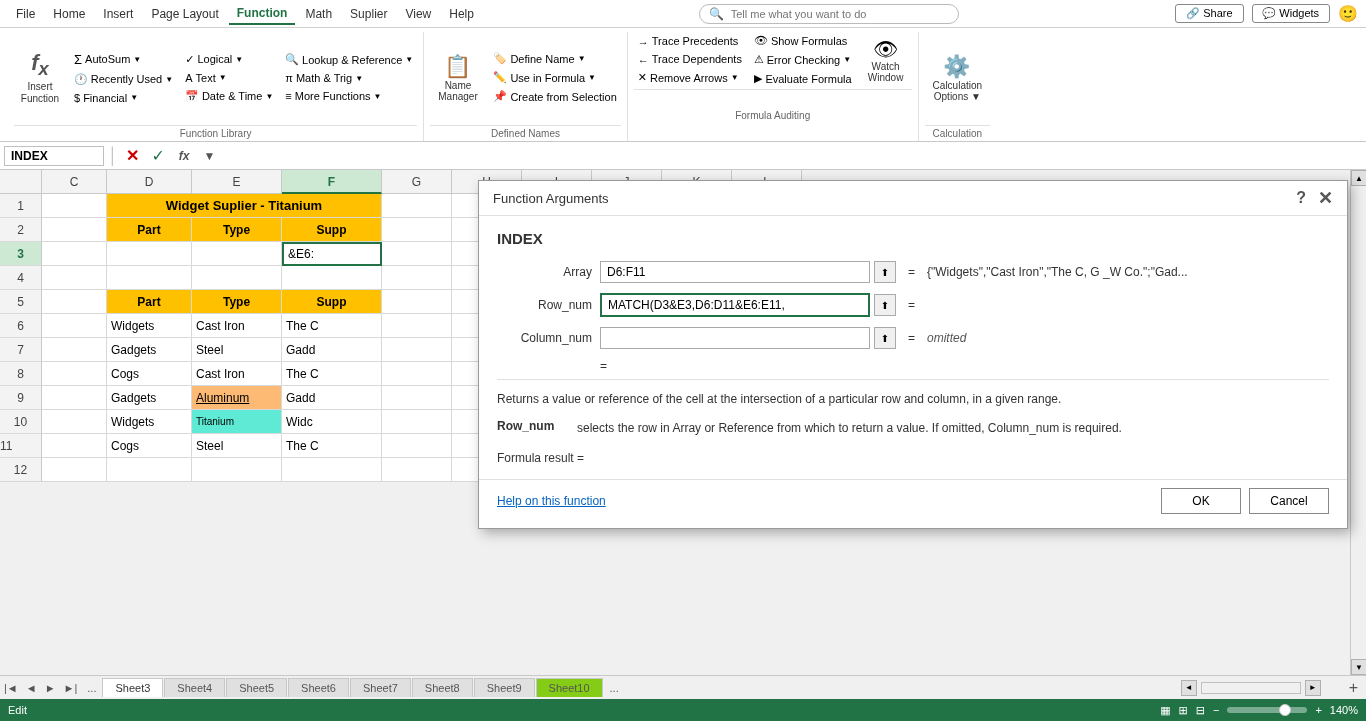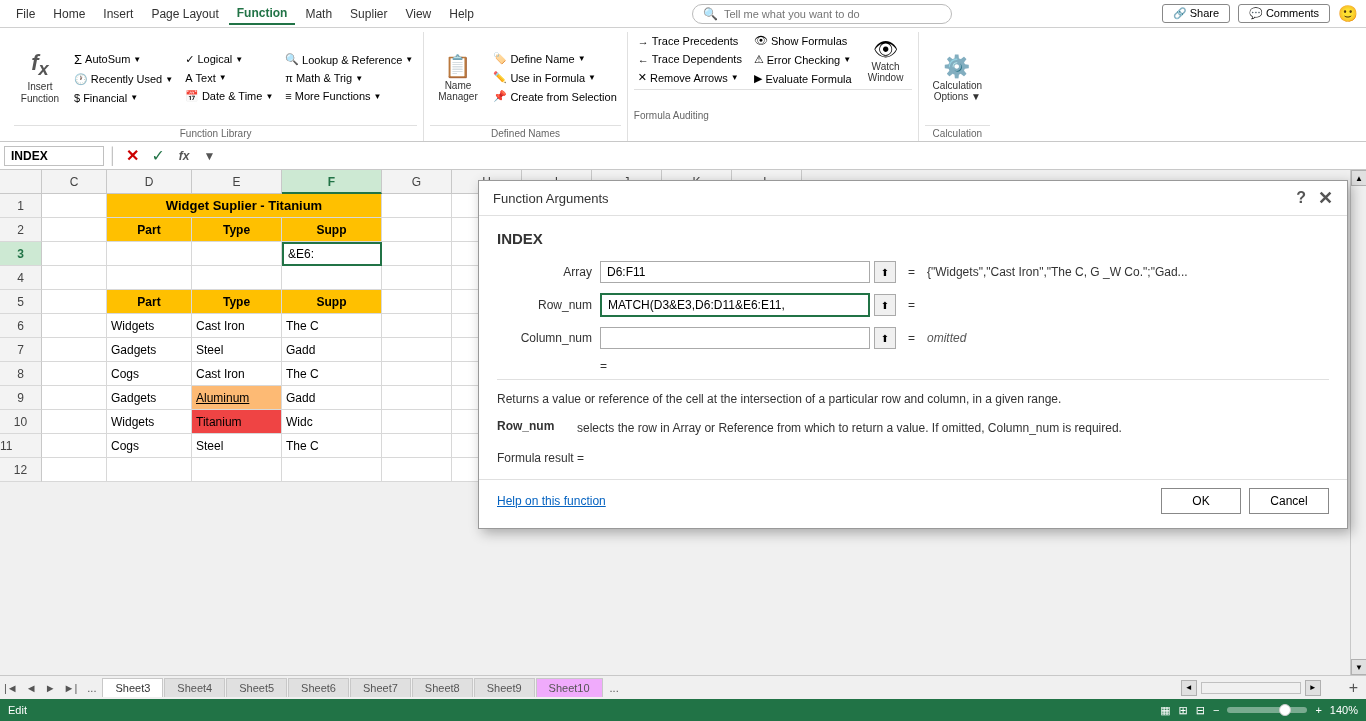--- a/index.html
+++ b/index.html
@@ -21,21 +21,21 @@
     <span style="padding:3px 8px; font-size:12px; color:#333; cursor:pointer; border-radius:2px;">View</span>
     <span style="padding:3px 8px; font-size:12px; color:#333; cursor:pointer; border-radius:2px;">Help</span>
     <div style="flex:1; display:flex; align-items:center; justify-content:center;">
       <div style="display:flex; align-items:center; border:1px solid #bbb; border-radius:16px; padding:2px 10px; max-width:260px; width:100%; background:white; gap:6px;">
         <span style="font-size:12px; color:#555;">🔍</span>
         <input style="border: none; outline: none; font-size: 11px; color: rgb(85, 85, 85); width: 100%;" placeholder="Tell me what you want to do">
       </div>
     </div>
     <div style="display:flex; align-items:center; gap:8px;">
       <button style="padding:2px 10px; font-size:11px; border:1px solid #888; border-radius:3px; background:white; cursor:pointer;">🔗 Share</button>
-      <button style="padding:2px 10px; font-size:11px; border:1px solid #888; border-radius:3px; background:white; cursor:pointer;">💬 Comments</button>
+      <button style="padding:2px 10px; font-size:11px; border:1px solid #888; border-radius:3px; background:white; cursor:pointer;">💬 Widgets</button>
       <span style="font-size:16px;">🙂</span>
     </div>
   </div>
 
   <div style="background:white; border-bottom:1px solid #c8c8c8;">
 
     <div style="display:flex; padding:4px 8px 0; background:white; min-height:88px; align-items:stretch;">
 
       <div style="display:flex; border-right:1px solid #e0e0e0; padding:0 6px; flex-direction:column;">
         <div style="display:flex; flex:1; align-items:center; gap:4px;">
@@ -154,21 +154,21 @@
             <div style="display:flex; align-items:center; gap:3px; padding:2px 4px; cursor:pointer; border-radius:2px; white-space:nowrap; font-size:11px;">
               <span>▶</span> 
                 <span>Evaluate Formula</span>
             </div>
           </div>
           <div style="display:flex; flex-direction:column; align-items:center; padding:4px 6px; cursor:pointer; min-width:52px; border-radius:3px;">
             <span style="font-size:20px;">👁</span>
             <span style="font-size:10px; color:#333; text-align:center;">Watch<br>Window</span>
           </div>
         </div>
-        <div style="font-size:10px; color:#666; text-align:left; border-top:1px solid #e0e0e0; padding:20px 0; margin-top:2px;">Formula Auditing</div>
+        <div style="font-size:10px; color:#666; text-align:center; border-top:1px solid #e0e0e0; padding:20px 0; margin-top:2px;">Formula Auditing</div>
       </div>
 
       <div style="display:flex; flex-direction:column; padding:0 6px;">
         <div style="display:flex; flex:1; align-items:center;">
           <div style="display:flex; flex-direction:column; align-items:center; padding:4px 8px; cursor:pointer; min-width:52px; border-radius:3px;">
             <span style="font-size:22px;">⚙️</span>
             <span style="font-size:10px; color:#333; text-align:center;">Calculation<br>Options ▼</span>
           </div>
         </div>
         <div style="font-size:10px; color:#666; text-align:center; border-top:1px solid #e0e0e0; padding:2px 0; margin-top:2px;">Calculation</div>
@@ -320,21 +320,21 @@
           <div style="width: 70px; min-width: 70px; height: 24px; border-right: 1px solid rgb(216, 216, 216); border-bottom: 1px solid rgb(216, 216, 216); background: white; padding: 0px 4px; font-size: 12px; overflow: hidden; white-space: nowrap; display: flex; align-items: center;"></div>
           <div style="width: 70px; min-width: 70px; height: 24px; border-right: 1px solid rgb(216, 216, 216); border-bottom: 1px solid rgb(216, 216, 216); background: white; padding: 0px 4px; font-size: 12px; overflow: hidden; white-space: nowrap; display: flex; align-items: center;"></div>
           <div style="width: 70px; min-width: 70px; height: 24px; border-right: 1px solid rgb(216, 216, 216); border-bottom: 1px solid rgb(216, 216, 216); background: white; padding: 0px 4px; font-size: 12px; overflow: hidden; white-space: nowrap; display: flex; align-items: center;"></div>
           <div style="width: 70px; min-width: 70px; height: 24px; border-right: 1px solid rgb(216, 216, 216); border-bottom: 1px solid rgb(216, 216, 216); background: white; padding: 0px 4px; font-size: 12px; overflow: hidden; white-space: nowrap; display: flex; align-items: center;"></div>
           <div style="width: 70px; min-width: 70px; height: 24px; border-right: 1px solid rgb(216, 216, 216); border-bottom: 1px solid rgb(216, 216, 216); background: white; padding: 0px 4px; font-size: 12px; overflow: hidden; white-space: nowrap; display: flex; align-items: center;"></div>
         </div>
         <div style="display: flex;">
           <div style="width: 42px; min-width: 42px; height: 24px; background: rgb(243, 243, 243); border-right: 1px solid rgb(200, 200, 200); border-bottom: 1px solid rgb(216, 216, 216); text-align: center; font-size: 12px; color: rgb(68, 68, 68); line-height: 24px;">10</div>
           <div style="width: 65px; min-width: 65px; height: 24px; border-right: 1px solid rgb(216, 216, 216); border-bottom: 1px solid rgb(216, 216, 216); background: white; padding: 0px 4px; font-size: 12px; overflow: hidden; white-space: nowrap; display: flex; align-items: center;"></div>
           <div style="width: 85px; min-width: 85px; height: 24px; border-right: 1px solid rgb(216, 216, 216); border-bottom: 1px solid rgb(216, 216, 216); background: white; padding: 0px 4px; font-size: 12px; overflow: hidden; white-space: nowrap; display: flex; align-items: center;">Widgets</div>
-          <div style="width: 90px; min-width: 90px; height: 24px; border-right: 1px solid rgb(216, 216, 216); border-bottom: 1px solid rgb(216, 216, 216); background: #ef4444; padding: 0px 4px; font-size: 12px; overflow: hidden; white-space: nowrap; display: flex; align-items: center;">Titanium</div>
+          <div style="width: 90px; min-width: 90px; height: 24px; border-right: 1px solid rgb(216, 216, 216); border-bottom: 1px solid rgb(216, 216, 216); background: #5eead4; padding: 0px 4px; font-size: 10px; overflow: hidden; white-space: nowrap; display: flex; align-items: center;">Titanium</div>
           <div style="width: 100px; min-width: 100px; height: 24px; border-right: 1px solid rgb(216, 216, 216); border-bottom: 1px solid rgb(216, 216, 216); background: white; padding: 0px 4px; font-size: 12px; overflow: hidden; white-space: nowrap; display: flex; align-items: center;">Widc</div>
           <div style="width: 70px; min-width: 70px; height: 24px; border-right: 1px solid rgb(216, 216, 216); border-bottom: 1px solid rgb(216, 216, 216); background: white; padding: 0px 4px; font-size: 12px; overflow: hidden; white-space: nowrap; display: flex; align-items: center;"></div>
           <div style="width: 70px; min-width: 70px; height: 24px; border-right: 1px solid rgb(216, 216, 216); border-bottom: 1px solid rgb(216, 216, 216); background: white; padding: 0px 4px; font-size: 12px; overflow: hidden; white-space: nowrap; display: flex; align-items: center;"></div>
           <div style="width: 70px; min-width: 70px; height: 24px; border-right: 1px solid rgb(216, 216, 216); border-bottom: 1px solid rgb(216, 216, 216); background: white; padding: 0px 4px; font-size: 12px; overflow: hidden; white-space: nowrap; display: flex; align-items: center;"></div>
           <div style="width: 70px; min-width: 70px; height: 24px; border-right: 1px solid rgb(216, 216, 216); border-bottom: 1px solid rgb(216, 216, 216); background: white; padding: 0px 4px; font-size: 12px; overflow: hidden; white-space: nowrap; display: flex; align-items: center;"></div>
           <div style="width: 70px; min-width: 70px; height: 24px; border-right: 1px solid rgb(216, 216, 216); border-bottom: 1px solid rgb(216, 216, 216); background: white; padding: 0px 4px; font-size: 12px; overflow: hidden; white-space: nowrap; display: flex; align-items: center;"></div>
           <div style="width: 70px; min-width: 70px; height: 24px; border-right: 1px solid rgb(216, 216, 216); border-bottom: 1px solid rgb(216, 216, 216); background: white; padding: 0px 4px; font-size: 12px; overflow: hidden; white-space: nowrap; display: flex; align-items: center;"></div>
         </div>
         <div style="display: flex;">
           <div style="width: 42px; min-width: 42px; height: 24px; background: rgb(243, 243, 243); border-right: 1px solid rgb(200, 200, 200); border-bottom: 1px solid rgb(216, 216, 216); text-align: left; font-size: 12px; color: rgb(68, 68, 68); line-height: 24px;">11</div>
@@ -445,21 +445,21 @@
     <div style="padding:0 4px; cursor:pointer; font-size:11px; color:#555;">►</div>
     <div style="padding:0 4px; cursor:pointer; font-size:11px; color:#555;">►|</div>
     <div style="padding:0 6px; font-size:11px; color:#555; cursor:pointer;">...</div>
     <div style="padding:3px 12px; font-size:11px; border:1px solid #c8c8c8; border-bottom:none; background:white; cursor:pointer; color:#333; font-weight:500; margin-right:1px;">Sheet3</div>
     <div style="padding:3px 12px; font-size:11px; border:1px solid #c8c8c8; border-bottom:none; background:#e0e0e0; cursor:pointer; color:#555; margin-right:1px;">Sheet4</div>
     <div style="padding:3px 12px; font-size:11px; border:1px solid #c8c8c8; border-bottom:none; background:#e0e0e0; cursor:pointer; color:#555; margin-right:1px;">Sheet5</div>
     <div style="padding:3px 12px; font-size:11px; border:1px solid #c8c8c8; border-bottom:none; background:#e0e0e0; cursor:pointer; color:#555; margin-right:1px;">Sheet6</div>
     <div style="padding:3px 12px; font-size:11px; border:1px solid #c8c8c8; border-bottom:none; background:#e0e0e0; cursor:pointer; color:#555; margin-right:1px;">Sheet7</div>
     <div style="padding:3px 12px; font-size:11px; border:1px solid #c8c8c8; border-bottom:none; background:#e0e0e0; cursor:pointer; color:#555; margin-right:1px;">Sheet8</div>
     <div style="padding:3px 12px; font-size:11px; border:1px solid #c8c8c8; border-bottom:none; background:#e0e0e0; cursor:pointer; color:#555; margin-right:1px;">Sheet9</div>
-    <div style="padding:3px 12px; font-size:11px; border:1px solid #c8c8c8; border-bottom:none; background:#f0abfc; cursor:pointer; color:#555; margin-right:1px;">Sheet10</div>
+    <div style="padding:3px 12px; font-size:11px; border:1px solid #c8c8c8; border-bottom:none; background:#84cc16; cursor:pointer; color:#555; margin-right:1px;">Sheet10</div>
     <div style="padding:0 6px; font-size:11px; color:#555; cursor:pointer;">...</div>
     <div style="flex:1; display:flex; align-items:center; justify-content:flex-end; gap:4px; padding-right:20px;">
       <div style="width:16px; height:16px; background:#e0e0e0; border:1px solid #b0b0b0; display:flex; align-items:center; justify-content:center; font-size:8px; cursor:pointer;">◄</div>
       <div style="width:100px; height:12px; background:#f0f0f0; border:1px solid #c0c0c0;"></div>
       <div style="width:16px; height:16px; background:#e0e0e0; border:1px solid #b0b0b0; display:flex; align-items:center; justify-content:center; font-size:8px; cursor:pointer;">►</div>
     </div>
     <div style="padding:0 8px; font-size:16px; color:#555; cursor:pointer;">+</div>
   </div>
 
   <div style="display:flex; align-items:center; justify-content:space-between; background:#217346; color:white; height:22px; padding:0 8px; font-size:11px;">

